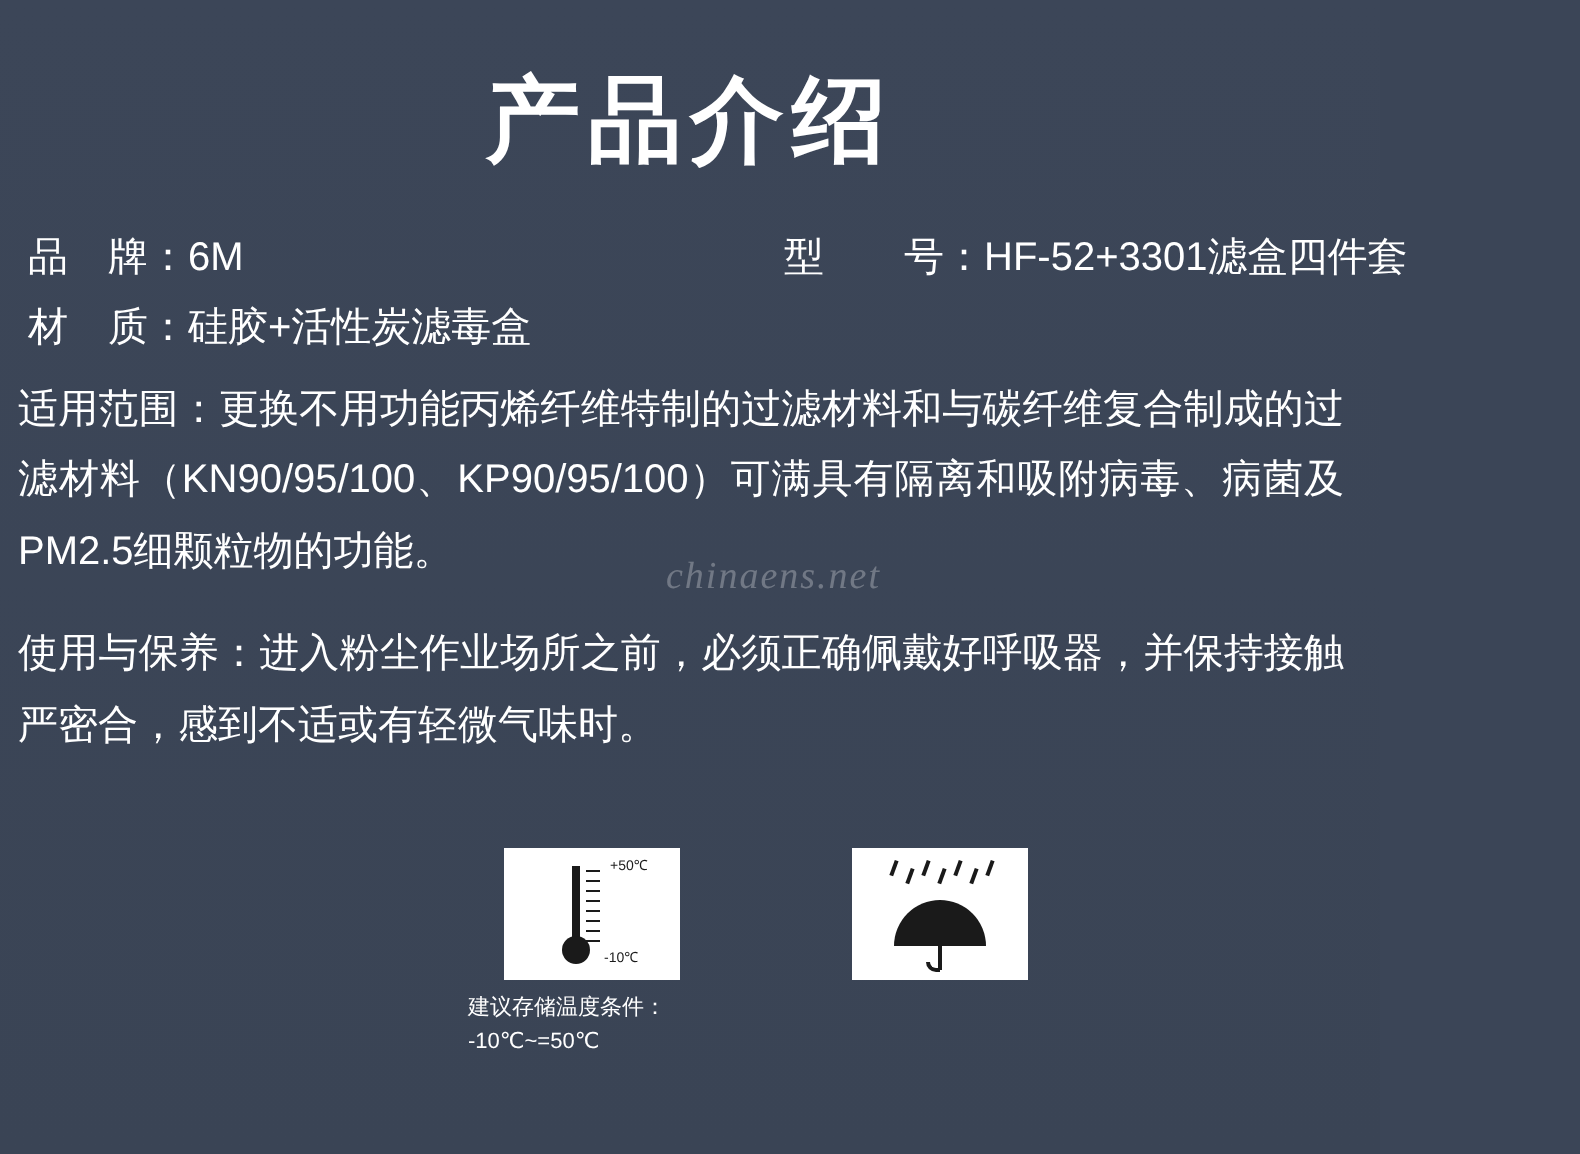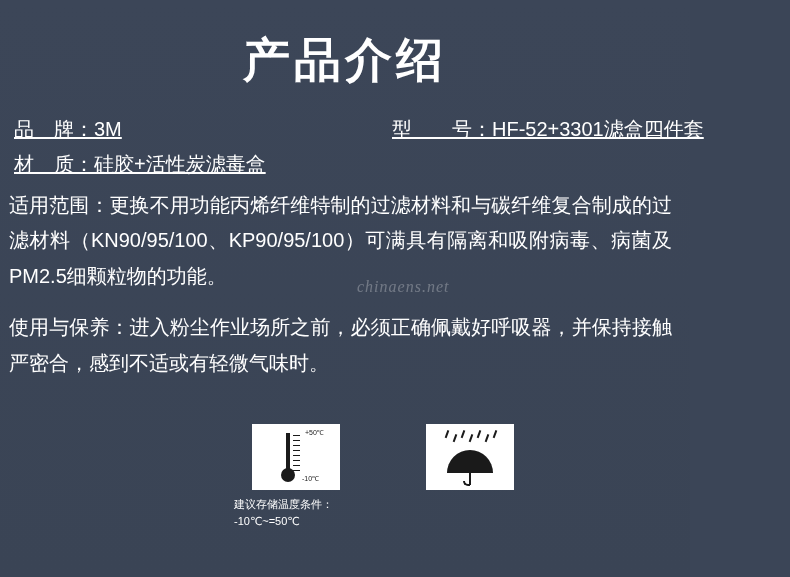--- a/index.html
+++ b/index.html
@@ -27,21 +27,20 @@
     font-size: 47px;
     font-weight: bold;
     letter-spacing: 4px;
     padding-top: 34px;
     line-height: 1.1;
     color: #ffffff;
   }
   .specs {
     margin-top: 26px;
     padding: 0 18px 0 14px;
-    text-decoration: underline;
   }
   .spec-row {
     display: flex;
     font-size: 20px;
     line-height: 1.75;
   }
   .spec-cell {
     display: flex;
     align-items: baseline;
     white-space: nowrap;
@@ -62,27 +61,26 @@
     margin-top: 6px;
     text-align: justify;
   }
   .para.second {
     margin-top: 16px;
   }
   .watermark {
     position: absolute;
     left: 333px;
     top: 278px;
-    font-size: 16px;
+    font-size: 19px;
     font-style: italic;
     font-family: "Liberation Serif", serif;
     color: rgba(255,255,255,0.28);
     letter-spacing: 1px;
     pointer-events: none;
-    margin-left: 24px;
   }
   .icons {
     position: absolute;
     left: 0;
     top: 424px;
     width: 790px;
     display: flex;
     justify-content: center;
     gap: 26px;
   }
@@ -242,21 +240,21 @@
 <body>
 
 <div class="page">
 
   <div class="title">产品介绍</div>
 
   <div class="specs">
     <div class="spec-row">
       <div class="spec-cell left">
         <span class="spec-label">品　牌：</span>
-        <span class="spec-value">3M</span>
+        <span class="spec-value">6M</span>
       </div>
       <div class="spec-cell">
         <span class="spec-label">型　　号：</span>
         <span class="spec-value">HF-52+3301滤盒四件套</span>
       </div>
     </div>
     <div class="spec-row">
       <div class="spec-cell left">
         <span class="spec-label">材　质：</span>
         <span class="spec-value">硅胶+活性炭滤毒盒</span>

